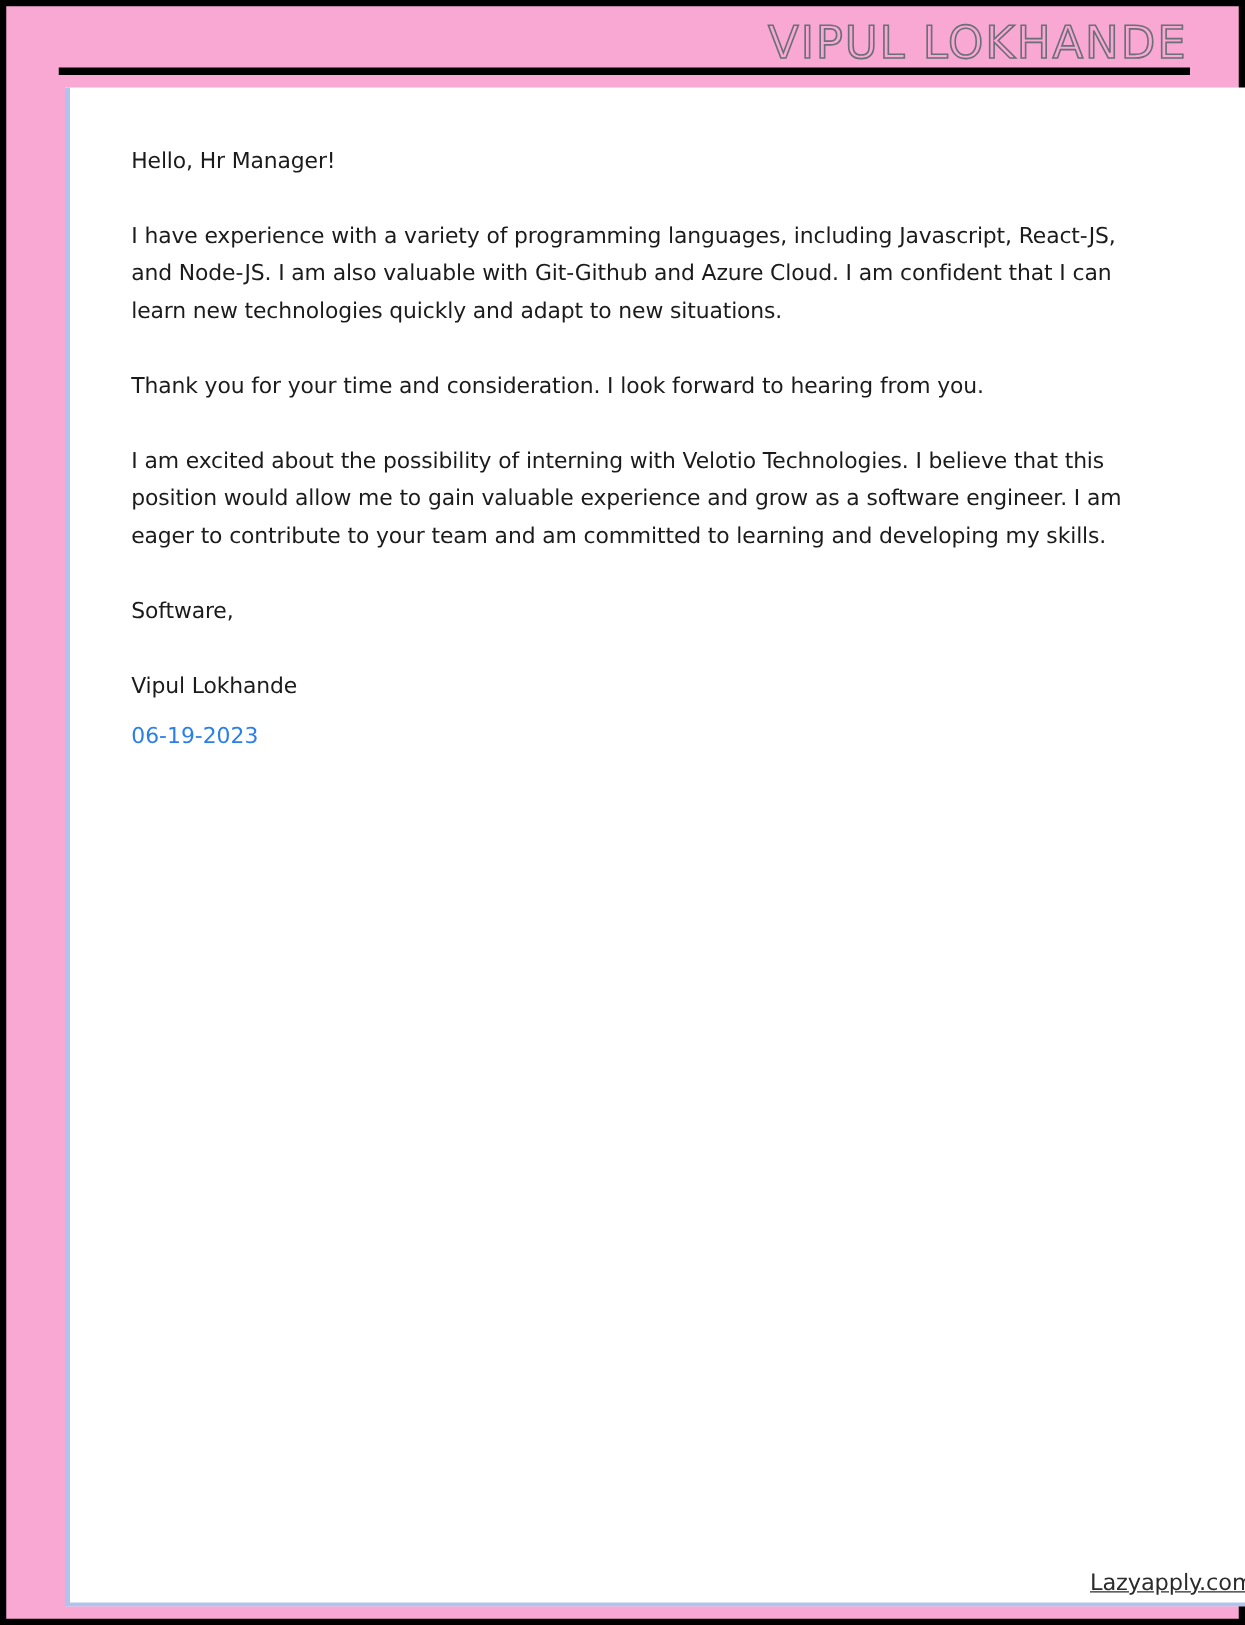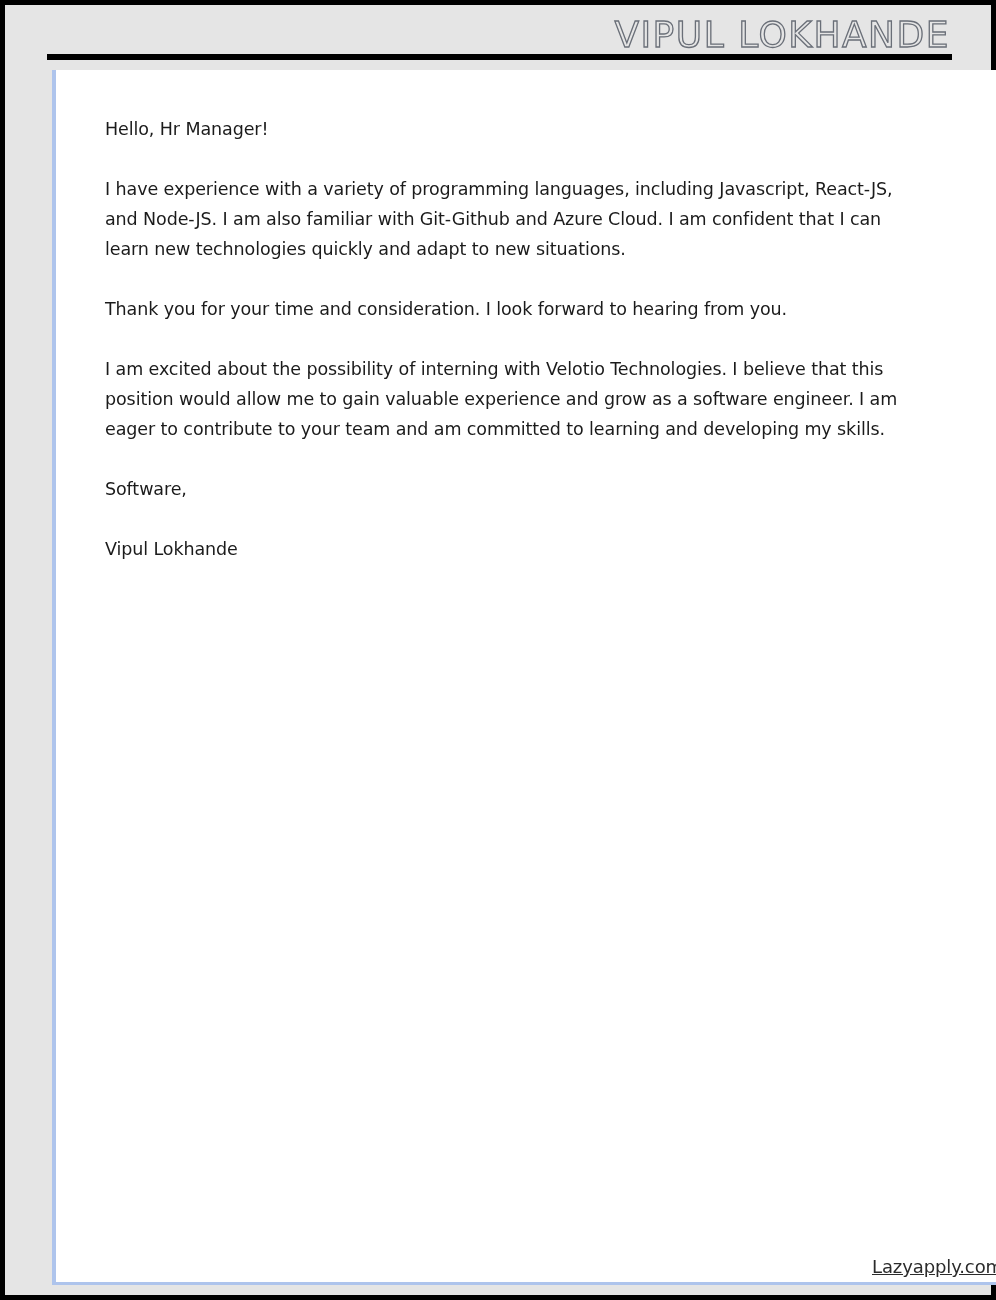--- a/index.html
+++ b/index.html
@@ -15,21 +15,21 @@
     overflow: hidden;
   }
 
   
   .page-frame {
     position: absolute;
     left: 5px;
     top: 5px;
     width: 986px;
     height: 1290px;
-    background: #e5e5e5;
+    background: #f9a8d4;
     box-sizing: border-box;
   }
 
   
   .letter-header {
     position: absolute;
     left: 0;
     top: 0;
     width: 986px;
     height: 49px;
@@ -131,30 +131,31 @@
 
   <div class="header-rule"></div>
 
   <div class="document-sheet">
 
     <div class="letter-body">
 
       <p class="letter-line">Hello, Hr Manager!</p>
 
 
-      <p class="letter-para">I have experience with a variety of programming languages, including Javascript, React-JS, and Node-JS. I am also familiar with Git-Github and Azure Cloud. I am confident that I can learn new technologies quickly and adapt to new situations.</p>
+      <p class="letter-para">I have experience with a variety of programming languages, including Javascript, React-JS, and Node-JS. I am also valuable with Git-Github and Azure Cloud. I am confident that I can learn new technologies quickly and adapt to new situations.</p>
 
       <p class="letter-para">Thank you for your time and consideration. I look forward to hearing from you.</p>
 
       <p class="letter-para">I am excited about the possibility of interning with Velotio Technologies. I believe that this position would allow me to gain valuable experience and grow as a software engineer. I am eager to contribute to your team and am committed to learning and developing my skills.</p>
 
       <p class="letter-line">Software,</p>
 
       <p class="letter-line signature-name">Vipul Lokhande</p>
 
+      <p class="letter-date">06-19-2023</p>
 
     </div>
 
     <div class="sheet-footer">Lazyapply.com</div>
 
   </div>
 
 </div>
 
 </body></html>

